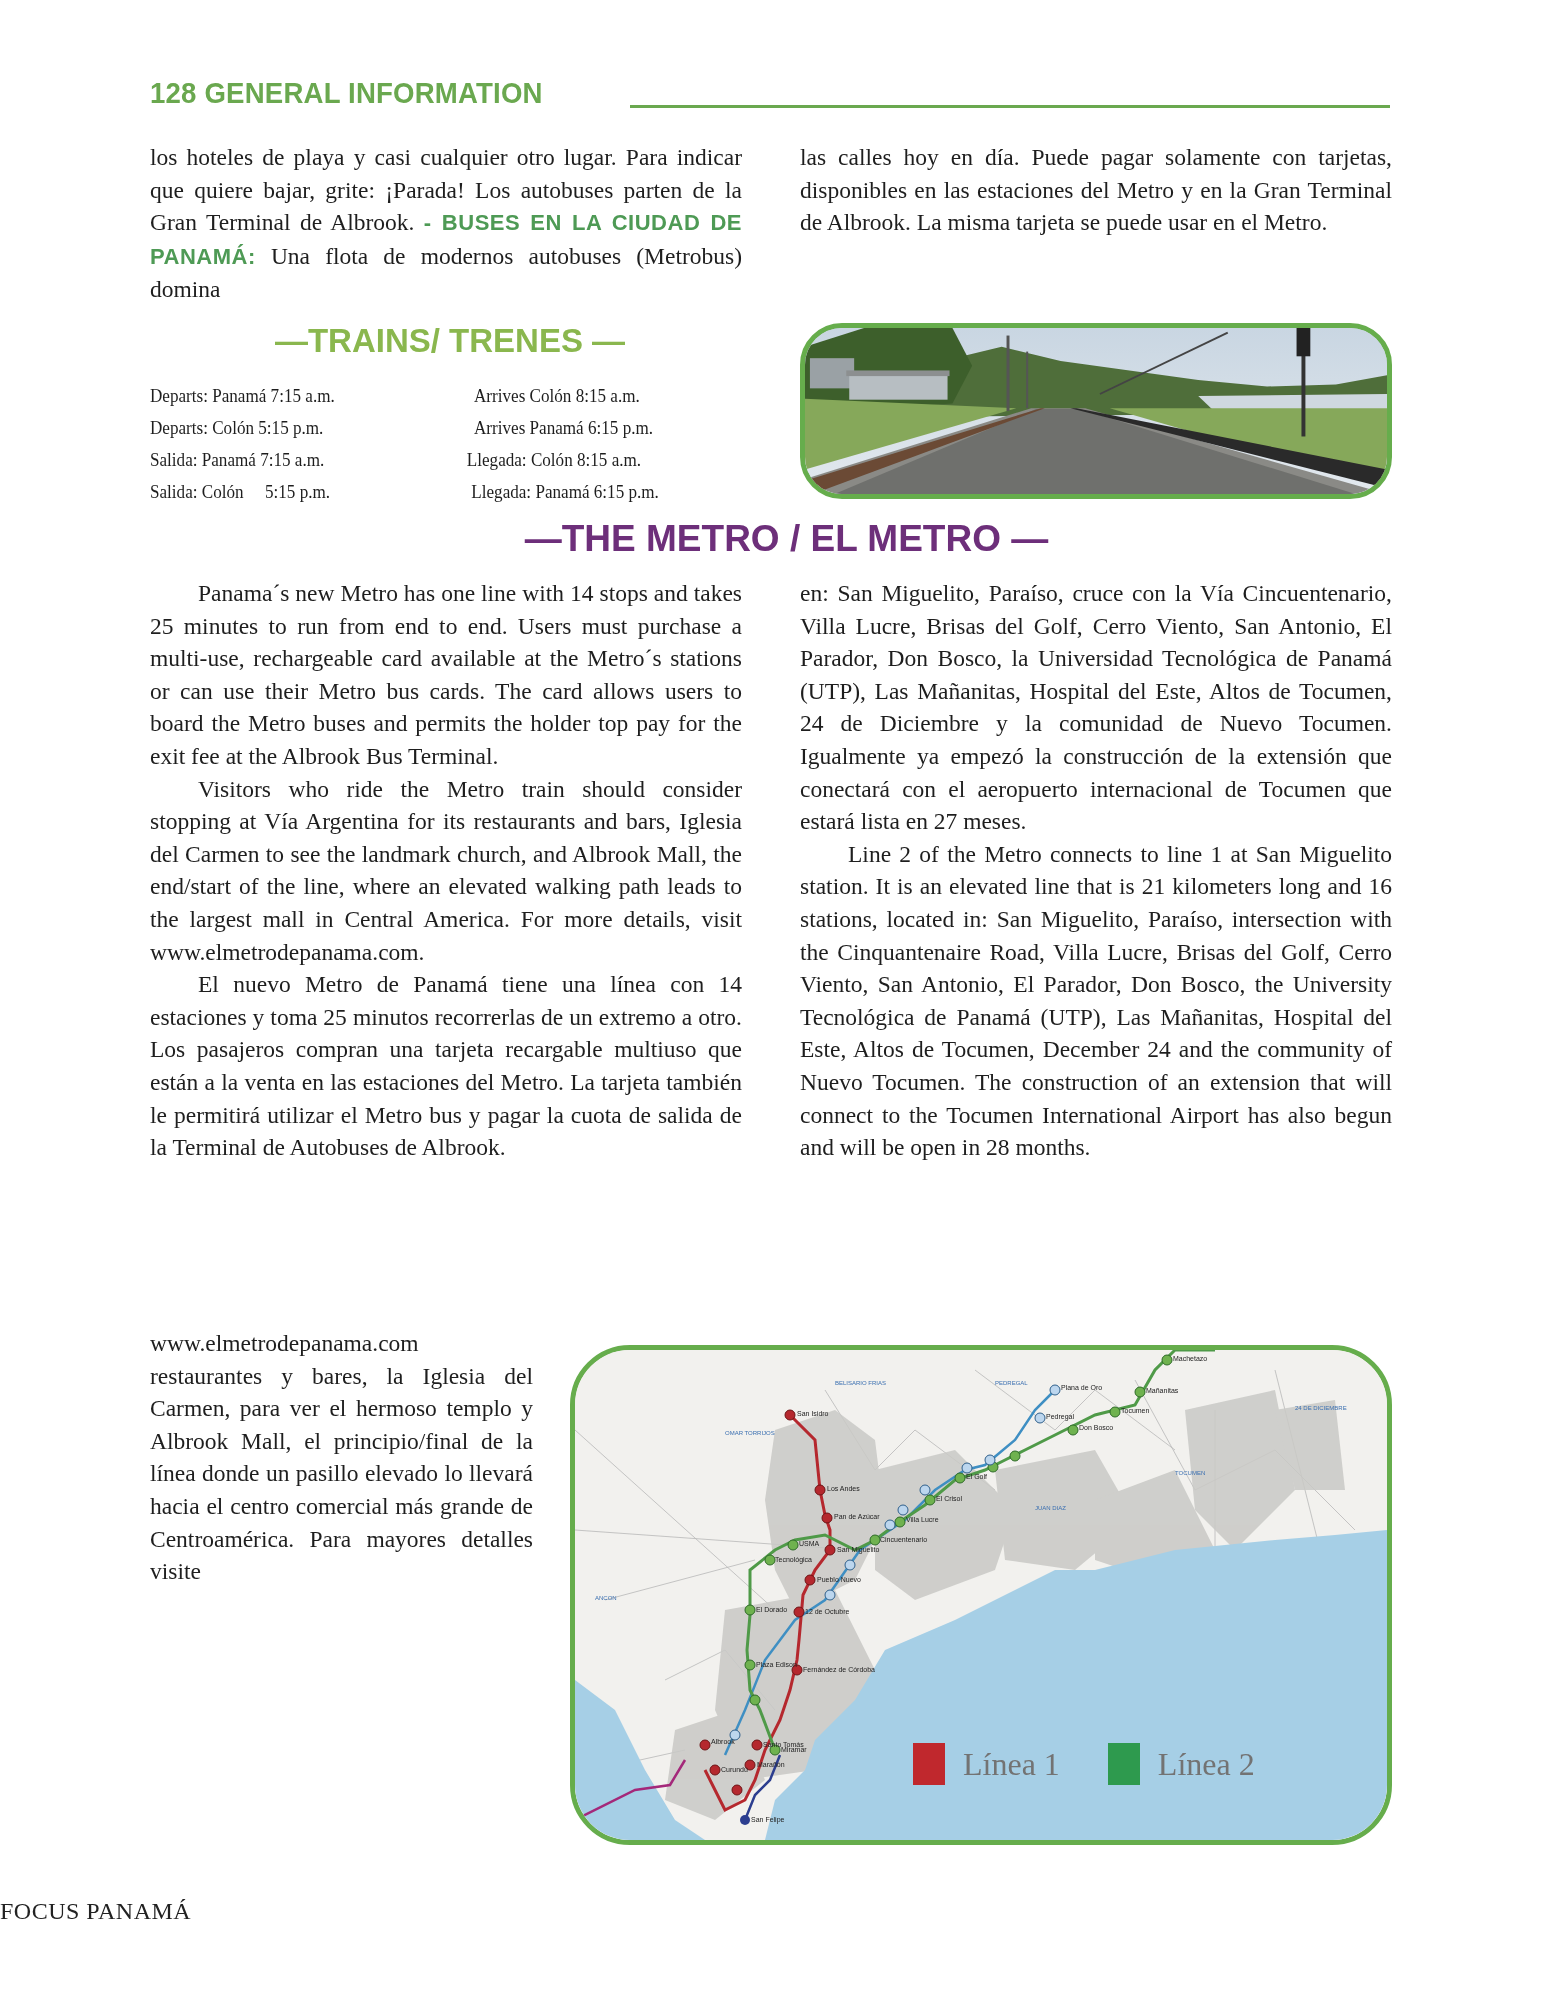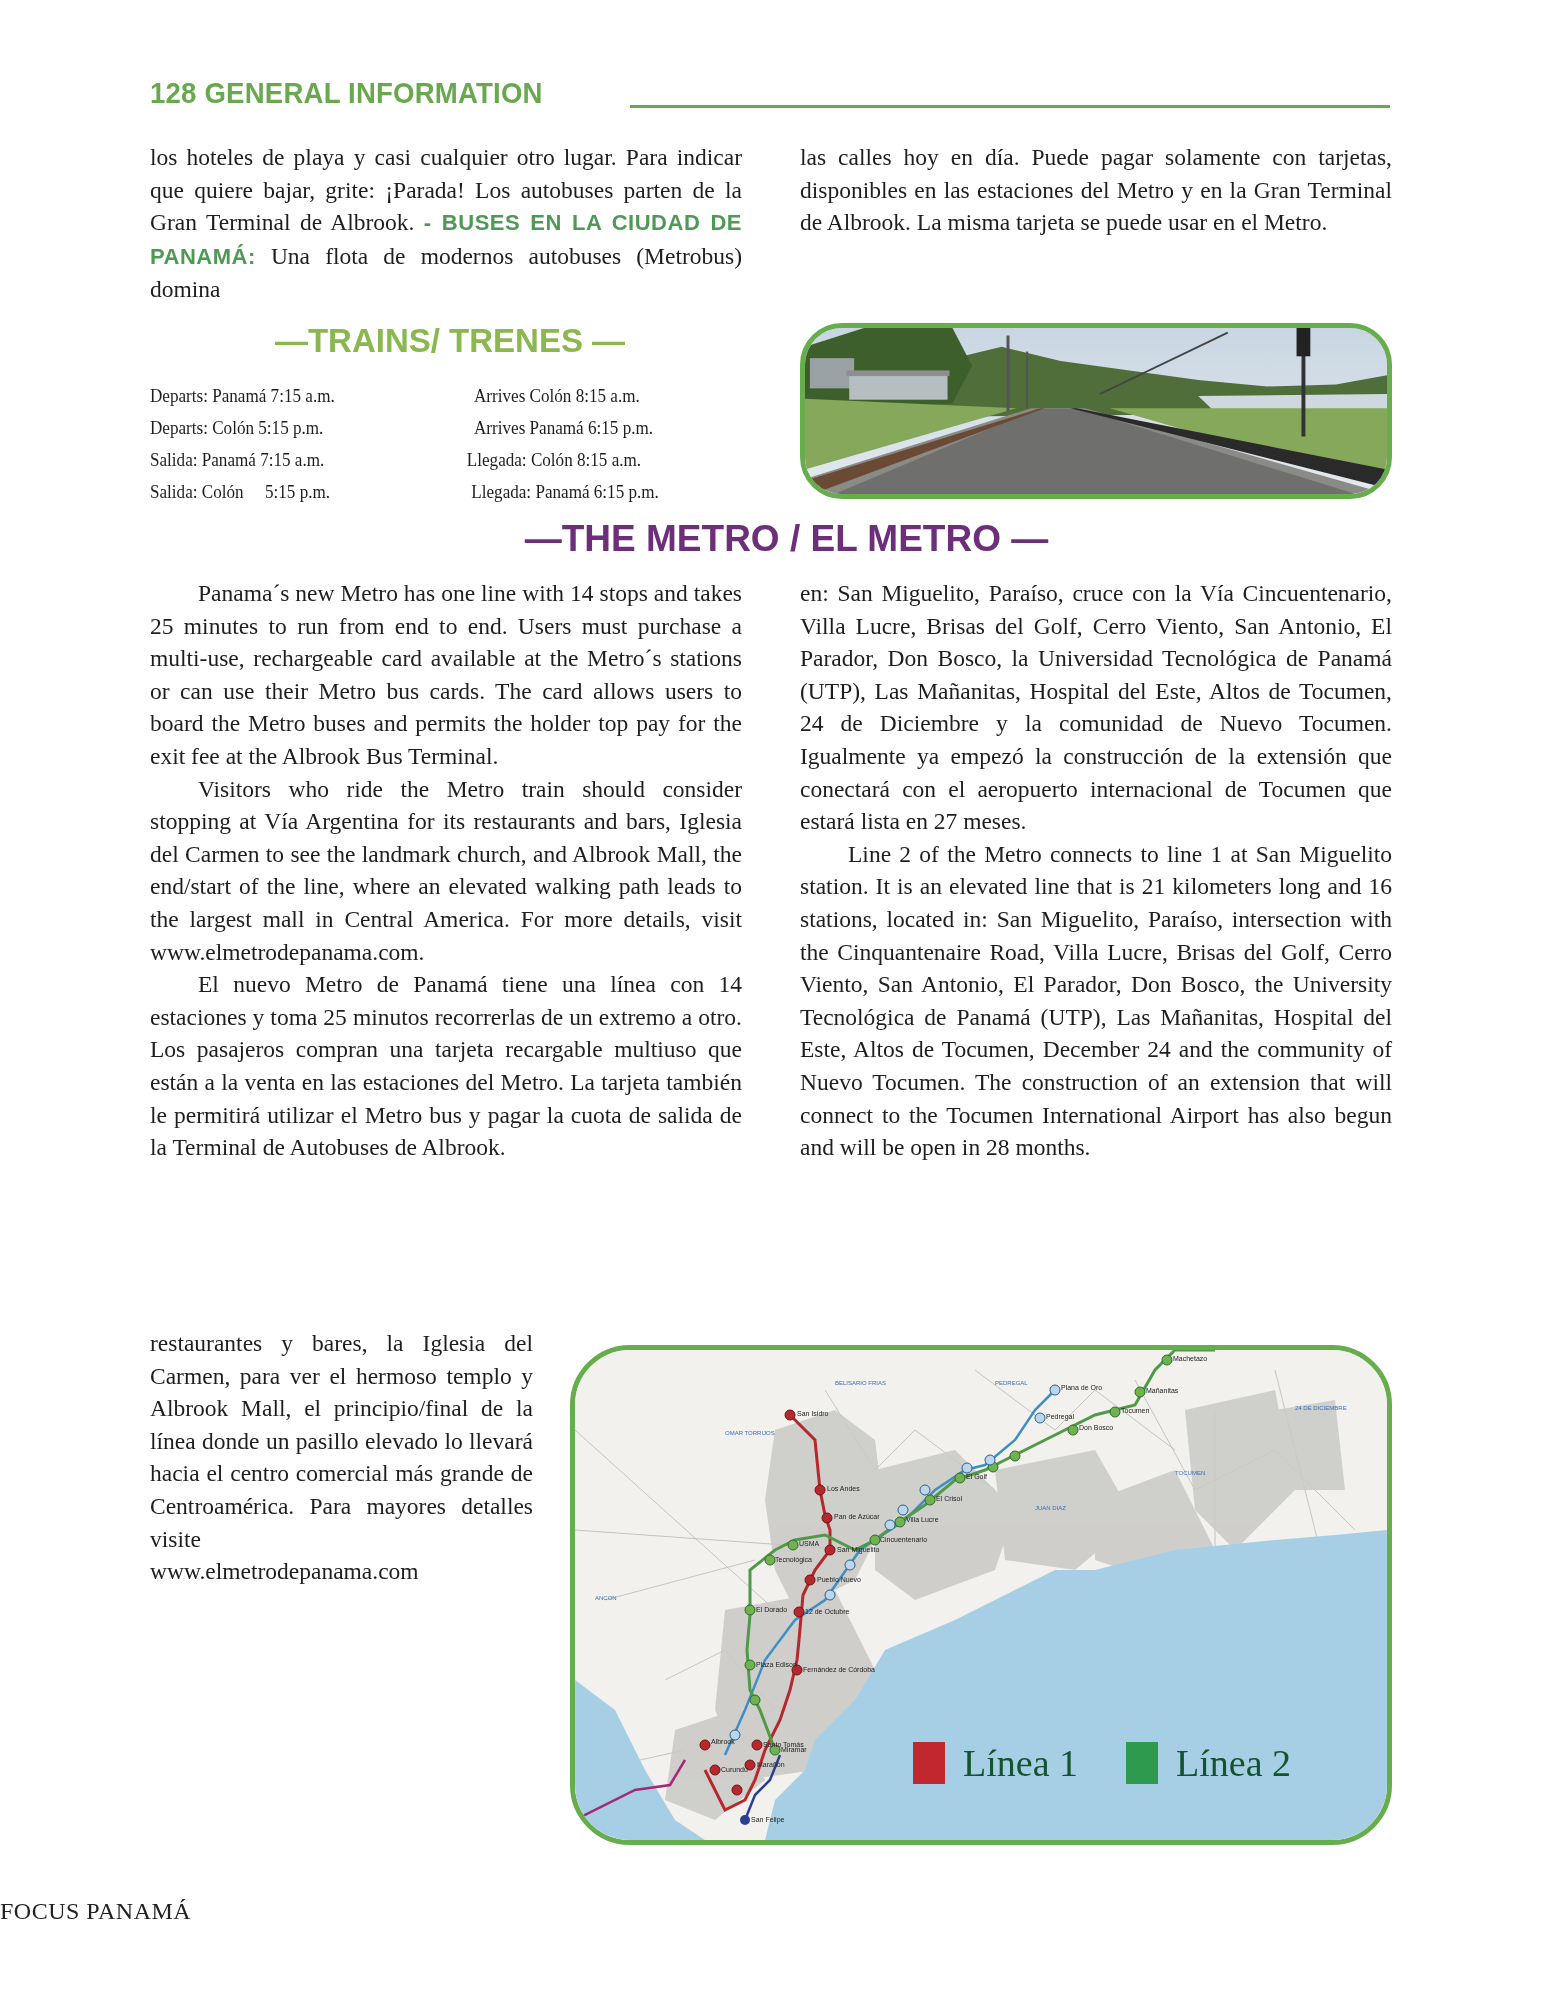--- a/index.html
+++ b/index.html
@@ -21,21 +21,21 @@
   .schedule { position: absolute; left: 150px; top: 380px; width: 600px; font-size: 19px; line-height: 32px; }
   .sched-row { display: flex; height: 32px; white-space: nowrap; transform: scaleX(0.9); transform-origin: left; width: 666px; }
   .sched-l { width: 360px; }
   .sched-r { flex: 1; }
 
   .photo { position: absolute; left: 800px; top: 323px; width: 592px; height: 176px; border: 5px solid #66ad4c; border-radius: 42px; overflow: hidden; background: #cfd9e2; box-sizing: border-box; }
   .photo svg { display: block; width: 100%; height: 100%; }
 
   .map { position: absolute; left: 570px; top: 1345px; width: 822px; height: 500px; border: 5px solid #66ad4c; border-radius: 60px; overflow: hidden; background: #f2f1ee; box-sizing: border-box; }
   .map svg { display: block; width: 100%; height: 100%; }
-  .legend { position: absolute; left: 338px; bottom: 55px; display: flex; align-items: flex-start; gap: 0; font-family: "Liberation Serif", serif; font-size: 38px; color: #14532d; }
+  .legend { position: absolute; left: 338px; bottom: 55px; display: flex; align-items: flex-start; gap: 0; font-family: "Liberation Serif", serif; font-size: 32px; color: #737373; }
   .legend-item { display: flex; align-items: center; margin-right: 48px; }
   .swatch { width: 32px; height: 42px; margin-right: 18px; }
 
   .footer { position: absolute; left: 0; top: 1898px; width: 1548px; font-family: "Liberation Serif", serif; font-size: 24px; letter-spacing: 0.5px; color: #222; }
 </style>
 </head>
 <body>
 
 <div class="header">
   <div class="header-title">128 GENERAL INFORMATION</div>
@@ -110,22 +110,22 @@
 
 <div class="sec-title metro-title">—THE METRO / EL METRO —</div>
 
 <div class="txt" style="left:150px; top:577px; width:592px;">
   <p class="indent">Panama´s new Metro has one line with 14 stops and takes 25 minutes to run from end to end. Users must purchase a multi-use, rechargeable card available at the Metro´s stations or can use their Metro bus cards. The card allows users to board the Metro buses and permits the holder top pay for the exit fee at the Albrook Bus Terminal.</p>
   <p class="indent">Visitors who ride the Metro train should consider stopping at Vía Argentina for its restaurants and bars, Iglesia del Carmen to see the landmark church, and Albrook Mall, the end/start of the line, where an elevated walking path leads to the largest mall in Central America. For more details, visit www.elmetrodepanama.com.</p>
   <p class="indent">El nuevo Metro de Panamá tiene una línea con 14 estaciones y toma 25 minutos recorrerlas de un extremo a otro. Los pasajeros compran una tarjeta recargable multiuso que están a la venta en las estaciones del Metro. La tarjeta también le permitirá utilizar el Metro bus y pagar la cuota de salida de la Terminal de Autobuses de Albrook.</p>
 </div>
 
 <div class="txt" style="left:150px; top:1327px; width:383px;">
+  <p style="text-align:left">www.elmetrodepanama.com</p>
   <p>restaurantes y bares, la Iglesia del Carmen, para ver el hermoso templo y Albrook Mall, el principio/final de la línea donde un pasillo elevado lo llevará hacia el centro comercial más grande de Centroamérica. Para mayores detalles visite</p>
-  <p style="text-align:left">www.elmetrodepanama.com</p>
 </div>
 
 <div class="txt" style="left:800px; top:577px; width:592px;">
   <p>en: San Miguelito, Paraíso, cruce con la Vía Cincuentenario, Villa Lucre, Brisas del Golf, Cerro Viento, San Antonio, El Parador, Don Bosco, la Universidad Tecnológica de Panamá (UTP), Las Mañanitas, Hospital del Este, Altos de Tocumen, 24 de Diciembre y la comunidad de Nuevo Tocumen. Igualmente ya empezó la construcción de la extensión que conectará con el aeropuerto internacional de Tocumen que estará lista en 27 meses.</p>
   <p class="indent">Line 2 of the Metro connects to line 1 at San Miguelito station. It is an elevated line that is 21 kilometers long and 16 stations, located in: San Miguelito, Paraíso, intersection with the Cinquantenaire Road, Villa Lucre, Brisas del Golf, Cerro Viento, San Antonio, El Parador, Don Bosco, the University Tecnológica de Panamá (UTP), Las Mañanitas, Hospital del Este, Altos de Tocumen, December 24 and the community of Nuevo Tocumen. The construction of an extension that will connect to the Tocumen International Airport has also begun and will be open in 28 months.</p>
 </div>
 
 <div class="map">
   <svg viewBox="0 0 812 490" preserveAspectRatio="none">
     <rect x="0" y="0" width="812" height="490" fill="#f2f1ee"></rect>

